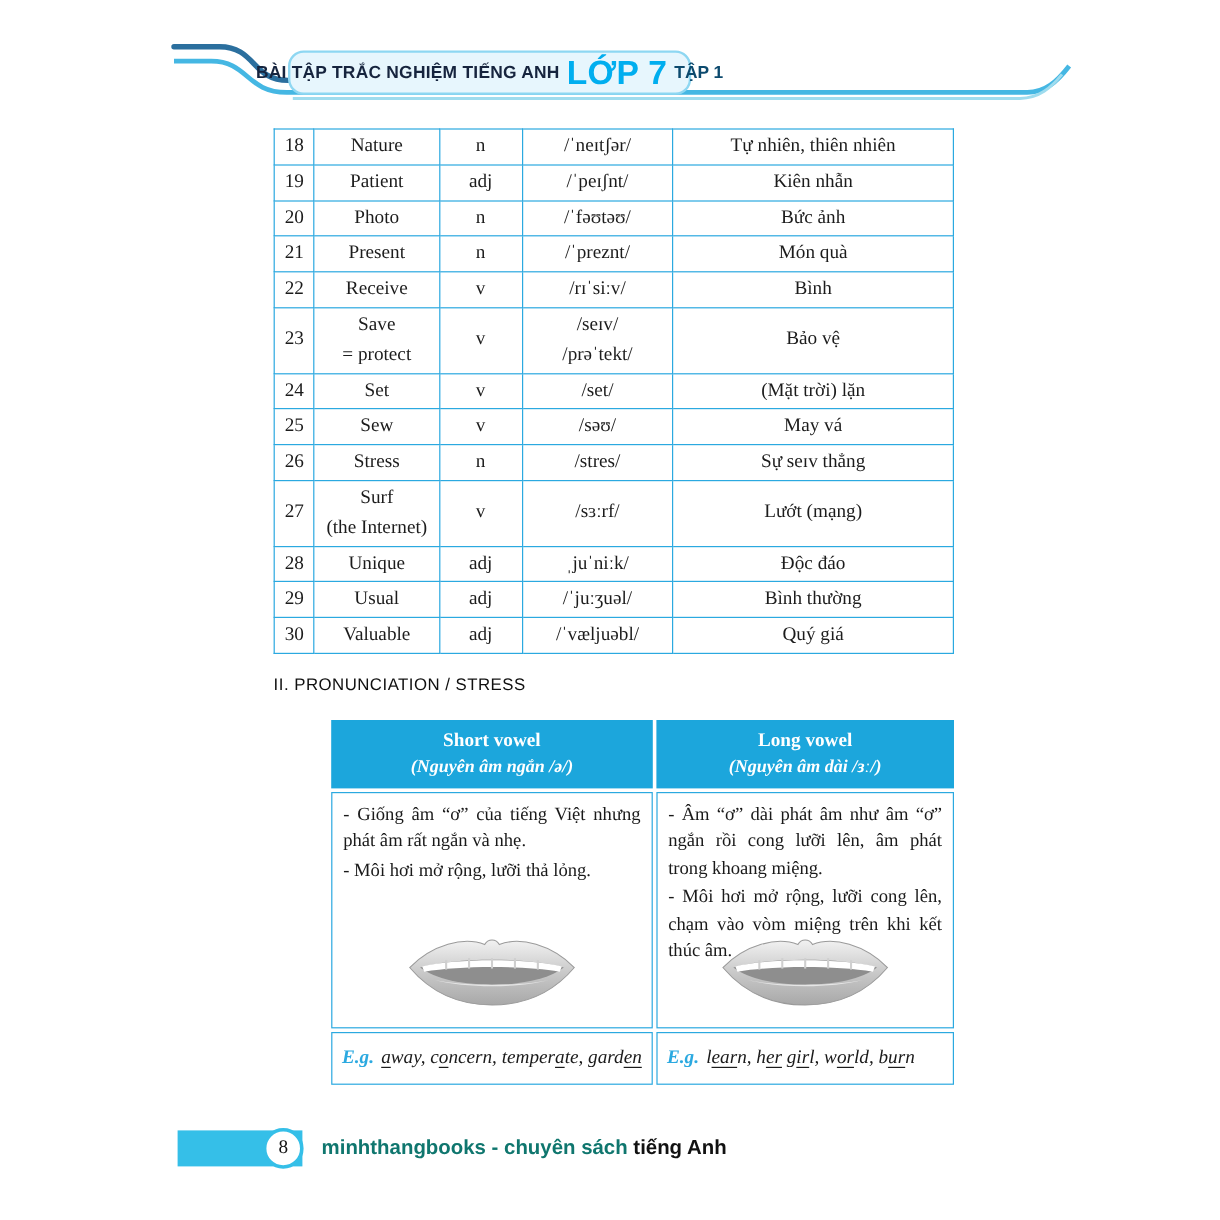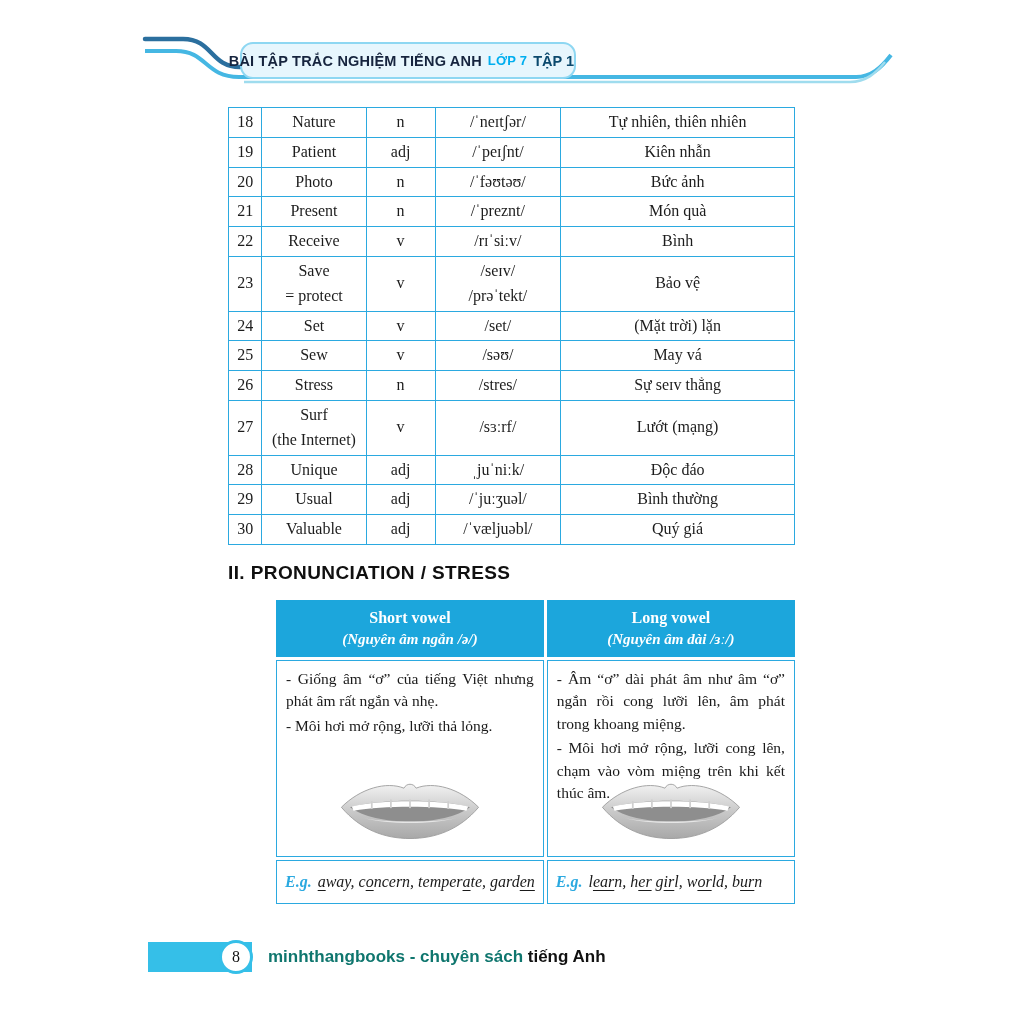--- a/index.html
+++ b/index.html
@@ -16,27 +16,27 @@
 
   
   .top-deco { position: absolute; left: 0; top: 0; width: 1017px; height: 110px; }
   .title-pill {
     position: absolute;
     left: 240px; top: 42px;
     width: 336px; height: 37px;
     background: #e7f6fd;
     border: 2px solid #8ed7f2;
     border-radius: 13px;
-    display: flex; align-items: center; justify-content: flex-end;
+    display: flex; align-items: center; justify-content: center;
     gap: 6px;
     font-family: "Liberation Sans", sans-serif;
     white-space: nowrap;
   }
   .title-pill .t-main { font-weight: 800; font-size: 14.5px; color: #16243e; letter-spacing: 0.2px; }
-  .title-pill .t-grade { font-weight: 800; font-size: 13px; color: #00aeef; letter-spacing: 0.2px; }
+  .title-pill .t-grade { font-weight: 800; font-size: 28px; color: #00aeef; letter-spacing: 0.2px; }
   .title-pill .t-vol { font-weight: 800; font-size: 14.5px; color: #0c4a6e; }
 
   
   .vocab-table {
     position: absolute; left: 228px; top: 107px; width: 567px;
     border-collapse: collapse;
     font-size: 16px;
   }
   .vocab-table td {
     border: 1.6px solid #2ba9e0;
@@ -52,21 +52,21 @@
   .col-no { width: 5.9%; }
   .col-word { width: 18.4%; }
   .col-pos { width: 12.2%; }
   .col-ipa { width: 22.2%; margin-top: 12px; }
   .col-meaning { width: 41.3%; }
 
   
   .section-heading {
     position: absolute; left: 228px; top: 562px;
     font-family: "Liberation Sans", sans-serif;
-    font-weight: 700; font-size: 19px; color: #101010;
+    font-weight: 400; font-size: 14px; color: #101010;
     letter-spacing: 0.4px;
   }
 
   
   .pron-table {
     position: absolute; left: 228px; top: 600px; width: 567px;
     display: grid;
     grid-template-columns: 1fr 1fr;
     grid-template-rows: 57px 197px 44px;
     gap: 3px;

